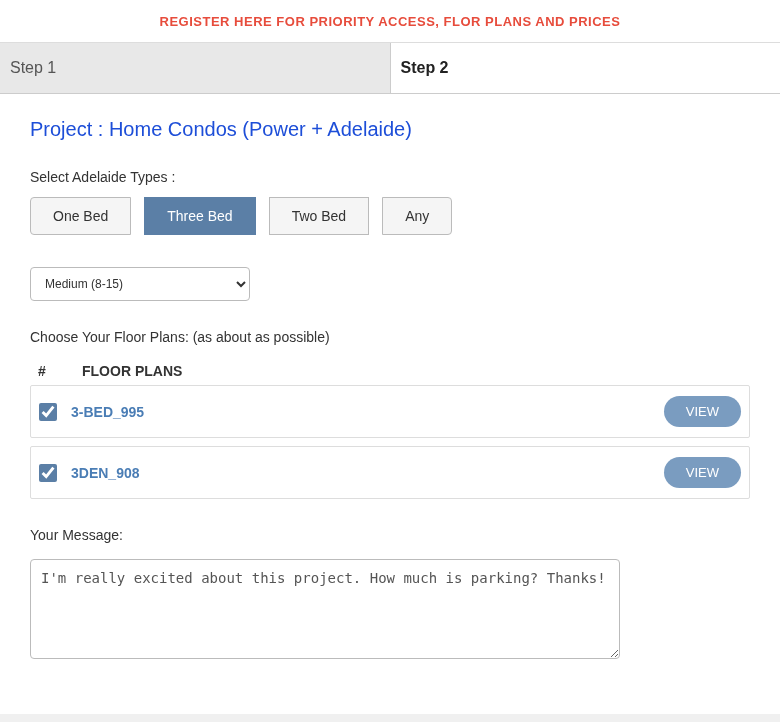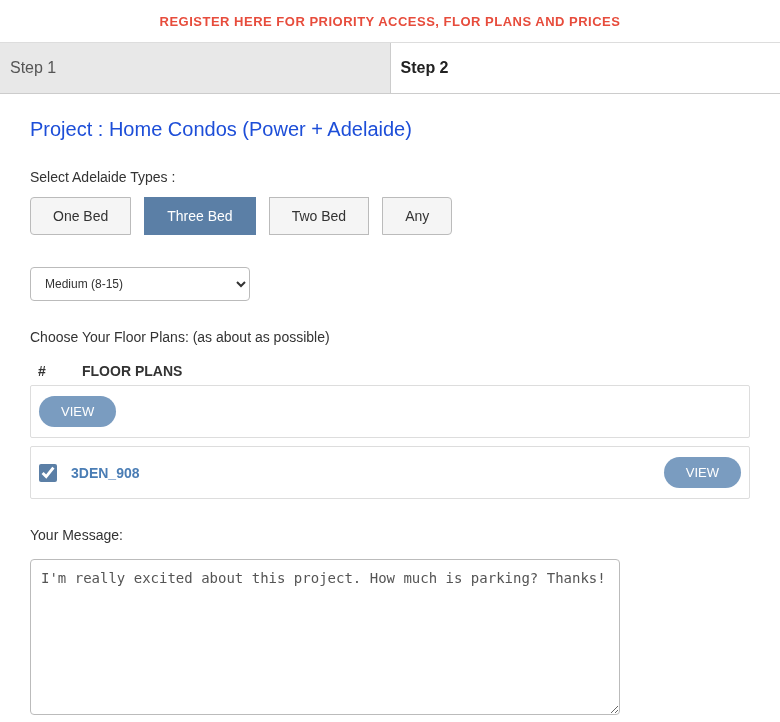--- a/index.html
+++ b/index.html
@@ -192,21 +192,21 @@
     }
 
     .message-label {
       font-size: 14px;
       color: #333;
       margin-bottom: 16px;
     }
 
     .message-textarea {
       width: 590px;
-      height: 156px;
+      height: 100px;
       padding: 10px;
       border: 1px solid #bbb;
       border-radius: 4px;
       font-size: 14px;
       color: #555;
       resize: vertical;
     }
   </style>
 </head>
 <body>
@@ -246,20 +246,24 @@
   </div>
 
   <div class="floor-plans-section">
     <div class="floor-plans-label">Choose Your Floor Plans: (as about as possible)</div>
     <div class="floor-plans-header">
       <span class="hash">#</span>
       <span>FLOOR PLANS</span>
     </div>
 
     <div class="floor-plan-row">
+      <div class="checkbox-area">
+        <input type="checkbox" checked="" style="">
+        <span class="plan-name">3-BED_995</span>
+      </div>
       <button class="view-btn">VIEW</button>
     </div>
 
     <div class="floor-plan-row">
       <div class="checkbox-area">
         <input type="checkbox" checked="" style="">
         <span class="plan-name">3DEN_908</span>
       </div>
       <button class="view-btn">VIEW</button>
     </div>

